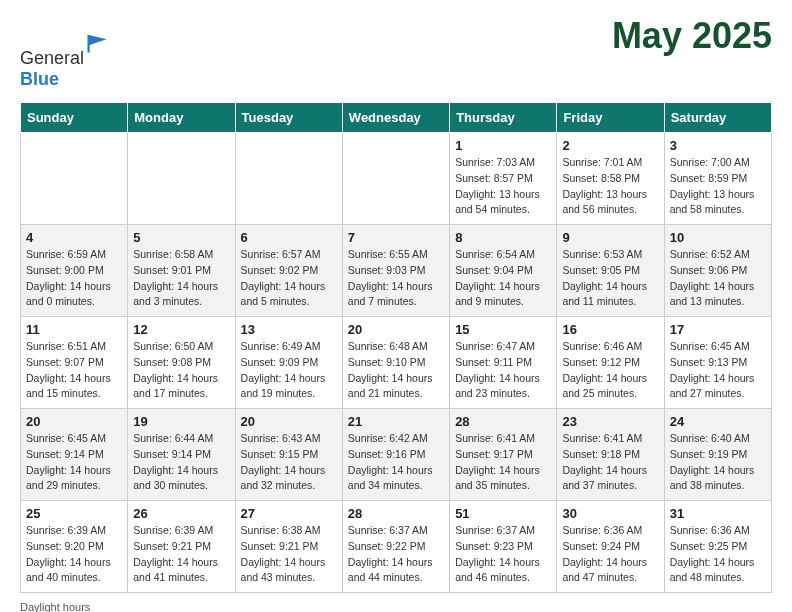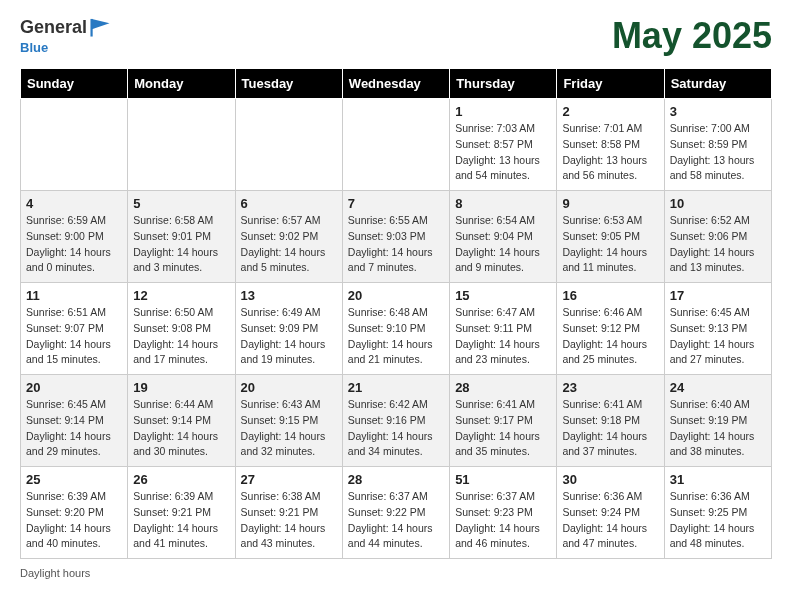--- a/index.html
+++ b/index.html
@@ -41,21 +41,21 @@
     }
     .title-location {
       font-size: 16px;
       color: #555;
     }
     .calendar {
       width: 100%;
       border-collapse: collapse;
     }
     .calendar th {
-      background: #000000;
+      background: #0f766e;
       color: #fff;
       font-size: 13px;
       font-weight: 600;
       padding: 7px 6px;
       text-align: left;
       border: 1px solid #fff;
     }
     .calendar td {
       border: 1px solid #ccc;
       vertical-align: top;
@@ -92,27 +92,27 @@
     }
   </style>
 </head>
 <body>
 
 <div class="page">
   <div class="header">
     <div class="logo">
       <div>
         <div style="display:flex;align-items:center;">
-          <span class="logo-general" style="font-size:18px;font-weight:bold;">General</span>
+          <span class="logo-general" style="font-size:18px;font-weight:normal;margin-top:32px;">General</span>
           <svg class="logo-icon" viewBox="0 0 30 26" xmlns="http://www.w3.org/2000/svg">
             <polygon points="4,2 28,8 4,16" fill="#2979c2"></polygon>
             <rect x="2" y="2" width="3" height="24" fill="#2979c2"></rect>
           </svg>
         </div>
-        <span class="logo-blue" style="font-size:13px;font-weight:bold;color:#2979c2;text-align:center;">Blue</span>
+        <span class="logo-blue" style="font-size:18px;font-weight:bold;color:#2979c2;text-align:center;">Blue</span>
       </div>
     </div>
     <div class="title-block">
       <div class="title-month">May 2025</div>
     </div>
   </div>
 
   <table class="calendar">
     <thead>
       <tr>

